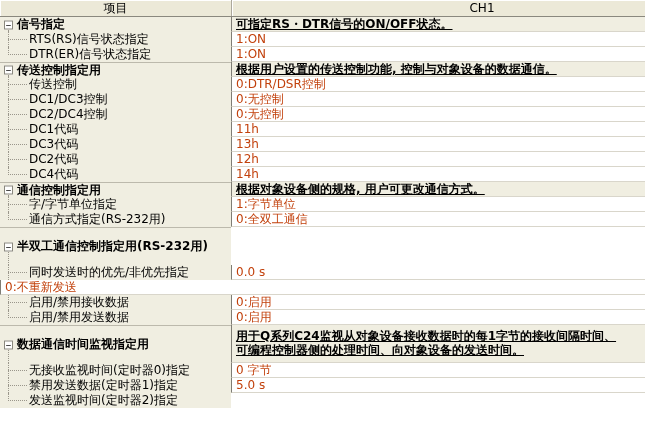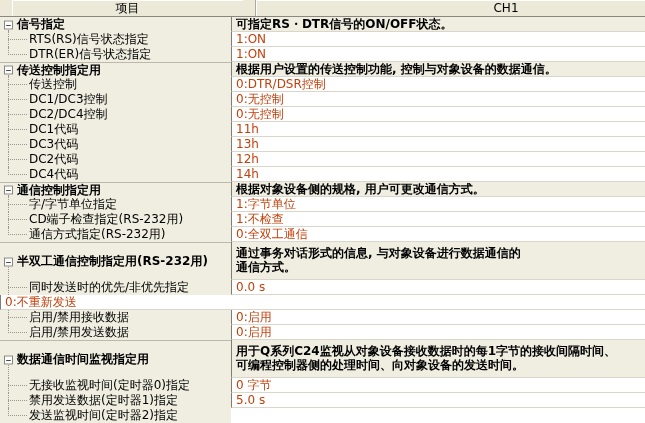--- a/index.html
+++ b/index.html
@@ -2,39 +2,39 @@
 <html><head>
 <meta charset="utf-8">
 <style>
   html,body{margin:0;padding:0;background:#fff;}
   body{font-family:"DejaVu Sans","Liberation Sans",sans-serif;font-size:12px;color:#000;}
   .table{width:645px;height:423px;overflow:hidden;background:#fff;cursor:default;}
 
   
   .header{display:flex;height:17px;background:#ece9d8;border-bottom:1px solid #8a887e;box-sizing:border-box;}
   .hcell{box-sizing:border-box;position:relative;display:flex;align-items:center;justify-content:center;
-         box-shadow:inset 0 1px 0 #fff,inset 1px 0 0 #fff;margin-left:12px;}
+         box-shadow:inset 0 1px 0 #fff,inset 1px 0 0 #fff;}
   .hcell.left{flex:0 0 231px;}
   .hcell.right{flex:1;border-left:1px solid #aca89c;padding-left:29px;}
   .hcell.right .hlabel{position:absolute;left:250px;transform:translateX(-50%);white-space:nowrap;}
 
   
   .row{display:flex;height:15px;}
   .row.tall{height:38px;}
   .lcell{flex:0 0 231px;box-sizing:border-box;background:#f0eee1;position:relative;display:flex;align-items:center;overflow:hidden;}
   .row.group .lcell{border-top:1px solid #bcb9ac;}
   .rows .row:first-child .lcell{border-top:none;}
   .rcell{flex:1;box-sizing:border-box;border-left:1px solid #7f7d75;border-bottom:1px solid #d9d6cb;
          background:#fff;display:flex;align-items:center;padding-left:4px;color:#c2410c;overflow:hidden;}
   .row.group .rcell{background:#f0eee1;color:#000;font-weight:bold;}
   .row.tall .rcell{align-items:flex-start;padding-top:4px;}
 
   .group-label{font-weight:bold;margin-left:17px;white-space:nowrap;}
   .item-label{margin-left:29px;white-space:nowrap;}
-  .desc{white-space:pre-line;line-height:14px;}
+  .desc{white-space:pre-line;line-height:14px;text-decoration:underline;}
   .value{white-space:pre;}
 
   
   .row.item .lcell::before{content:"";position:absolute;left:8px;top:0;bottom:0;border-left:1px dotted #9a968b;}
   .row.item.last .lcell::before{bottom:auto;height:8px;}
   .row.item .lcell::after{content:"";position:absolute;left:8px;top:7px;width:19px;border-top:1px dotted #9a968b;}
   .row.group .lcell::after{content:"";position:absolute;left:8px;top:calc(50% + 5px);bottom:0;border-left:1px dotted #9a968b;}
 
   
   .minus-box{position:absolute;left:4px;top:50%;transform:translateY(-50%);width:9px;height:9px;box-sizing:border-box;
@@ -154,44 +154,32 @@
         </div>
       </div>
       <div class="row item">
         <div class="lcell">
           <span class="item-label">字/字节单位指定</span>
         </div>
         <div class="rcell">
           <span class="value">1:字节单位</span>
         </div>
       </div>
-      <div class="row item">
-        <div class="lcell">
-          <span class="item-label">CD端子检查指定(RS-232用)</span>
-        </div>
-        <div class="rcell">
-          <span class="value">1:不检查</span>
-        </div>
-      </div>
       <div class="row item last">
         <div class="lcell">
           <span class="item-label">通信方式指定(RS-232用)</span>
         </div>
         <div class="rcell">
           <span class="value">0:全双工通信</span>
         </div>
       </div>
       <div class="row group tall">
         <div class="lcell">
           <span class="minus-box">−</span>
           <span class="group-label">半双工通信控制指定用(RS-232用)</span>
-        </div>
-        <div class="rcell">
-          <span class="desc">通过事务对话形式的信息, 与对象设备进行数据通信的
-通信方式。</span>
         </div>
       </div>
       <div class="row item">
         <div class="lcell">
           <span class="item-label">同时发送时的优先/非优先指定</span>
         </div>
         <div class="rcell">
           <span class="value">0.0 s</span>
         </div>
       </div>

